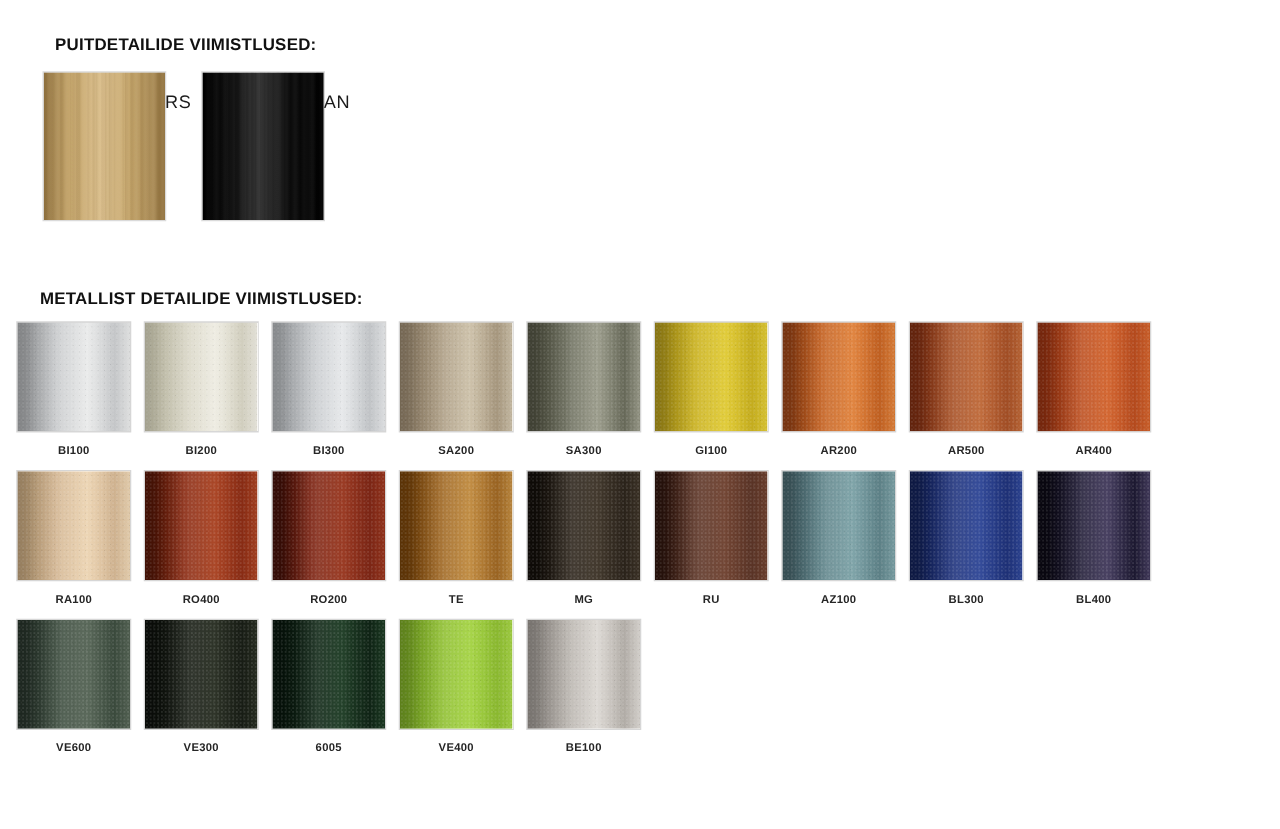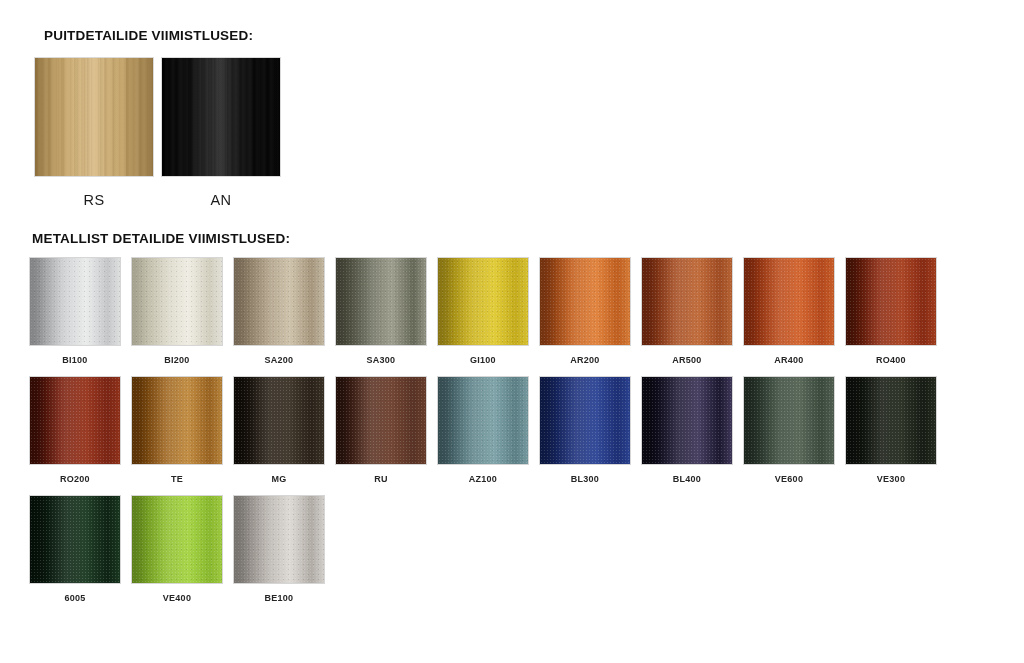--- a/index.html
+++ b/index.html
@@ -39,22 +39,21 @@
   #wood-section {
     position: absolute;
     left: 35px;
     top: 58px;
     display: flex;
     gap: 9px;
   }
   .wood-item {
     width: 118px;
     display: flex;
-    flex-direction: column;
-    align-items: center;
+    flex-direction: row;
   }
   .wood-swatch {
     width: 118px;
     height: 118px;
     position: relative;
     overflow: hidden;
     box-shadow: 0 0 0 1px rgba(150,150,150,0.35);
   }
   .wood-swatch .grain {
     position: absolute;
@@ -72,21 +71,21 @@
   .grain-lines {
     position: absolute;
     inset: 0;
     background-repeat: repeat;
     background-size: 7px 100%, 13px 100%, 23px 100%, 100% 100%;
   }
 
   
   #metal-grid {
     position: absolute;
-    left: 30px;
+    left: 14px;
     top: 258px;
     width: 974px;
     display: grid;
     grid-template-columns: repeat(9, 90px);
     column-gap: 18.5px;
     row-gap: 36px;
     gap: 12px;
   }
   .metal-item {
     width: 90px;
@@ -163,20 +162,28 @@
     <div class="metal-item">
       <div class="metal-swatch">
         <div class="base" style="background: linear-gradient(90deg, rgb(194, 191, 169) 0%, rgb(194, 191, 169) 8%, rgb(214, 211, 194) 34%, rgb(238, 236, 226) 62%, rgb(214, 211, 194) 86%, rgb(238, 236, 226) 100%);"></div>
         <div class="speckle"></div>
         <div class="sheen" style="background: linear-gradient(90deg, rgba(0, 0, 0, 0.16) 0%, rgba(0, 0, 0, 0.04) 18%, rgba(255, 255, 255, 0.1) 40%, rgba(255, 255, 255, 0.02) 70%, rgba(0, 0, 0, 0.05) 100%);"></div>
       </div>
       <div class="metal-label">BI200</div>
     </div>
     <div class="metal-item">
       <div class="metal-swatch">
+        <div class="base" style="background: linear-gradient(90deg, rgb(159, 162, 165) 0%, rgb(159, 162, 165) 8%, rgb(197, 200, 203) 34%, rgb(230, 232, 234) 62%, rgb(197, 200, 203) 86%, rgb(230, 232, 234) 100%);"></div>
+        <div class="speckle"></div>
+        <div class="sheen" style="background: linear-gradient(90deg, rgba(0, 0, 0, 0.16) 0%, rgba(0, 0, 0, 0.04) 18%, rgba(255, 255, 255, 0.1) 40%, rgba(255, 255, 255, 0.02) 70%, rgba(0, 0, 0, 0.05) 100%);"></div>
+      </div>
+      <div class="metal-label">BI300</div>
+    </div>
+    <div class="metal-item">
+      <div class="metal-swatch">
         <div class="base" style="background: linear-gradient(90deg, rgb(138, 122, 99) 0%, rgb(138, 122, 99) 8%, rgb(169, 153, 127) 34%, rgb(204, 192, 168) 62%, rgb(169, 153, 127) 86%, rgb(204, 192, 168) 100%);"></div>
         <div class="speckle"></div>
         <div class="sheen" style="background: linear-gradient(90deg, rgba(0, 0, 0, 0.16) 0%, rgba(0, 0, 0, 0.04) 18%, rgba(255, 255, 255, 0.1) 40%, rgba(255, 255, 255, 0.02) 70%, rgba(0, 0, 0, 0.05) 100%);"></div>
       </div>
       <div class="metal-label">SA200</div>
     </div>
     <div class="metal-item">
       <div class="metal-swatch">
         <div class="base" style="background: linear-gradient(90deg, rgb(74, 75, 60) 0%, rgb(74, 75, 60) 8%, rgb(104, 106, 89) 34%, rgb(153, 154, 137) 62%, rgb(104, 106, 89) 86%, rgb(153, 154, 137) 100%);"></div>
         <div class="speckle"></div>
@@ -211,20 +218,28 @@
     <div class="metal-item">
       <div class="metal-swatch">
         <div class="base" style="background: linear-gradient(90deg, rgb(135, 44, 14) 0%, rgb(135, 44, 14) 8%, rgb(184, 74, 28) 34%, rgb(210, 98, 43) 62%, rgb(184, 74, 28) 86%, rgb(210, 98, 43) 100%);"></div>
         <div class="speckle"></div>
         <div class="sheen" style="background: linear-gradient(90deg, rgba(0, 0, 0, 0.16) 0%, rgba(0, 0, 0, 0.04) 18%, rgba(255, 255, 255, 0.1) 40%, rgba(255, 255, 255, 0.02) 70%, rgba(0, 0, 0, 0.05) 100%);"></div>
       </div>
       <div class="metal-label">AR400</div>
     </div>
     <div class="metal-item">
       <div class="metal-swatch">
+        <div class="base" style="background: linear-gradient(90deg, rgb(176, 148, 111) 0%, rgb(176, 148, 111) 8%, rgb(212, 182, 146) 34%, rgb(236, 212, 178) 62%, rgb(212, 182, 146) 86%, rgb(236, 212, 178) 100%);"></div>
+        <div class="speckle"></div>
+        <div class="sheen" style="background: linear-gradient(90deg, rgba(0, 0, 0, 0.16) 0%, rgba(0, 0, 0, 0.04) 18%, rgba(255, 255, 255, 0.1) 40%, rgba(255, 255, 255, 0.02) 70%, rgba(0, 0, 0, 0.05) 100%);"></div>
+      </div>
+      <div class="metal-label">RA100</div>
+    </div>
+    <div class="metal-item">
+      <div class="metal-swatch">
         <div class="base" style="background: linear-gradient(90deg, rgb(78, 20, 6) 0%, rgb(78, 20, 6) 8%, rgb(138, 42, 18) 34%, rgb(168, 64, 31) 62%, rgb(138, 42, 18) 86%, rgb(168, 64, 31) 100%);"></div>
         <div class="speckle"></div>
         <div class="sheen" style="background: linear-gradient(90deg, rgba(0, 0, 0, 0.16) 0%, rgba(0, 0, 0, 0.04) 18%, rgba(255, 255, 255, 0.1) 40%, rgba(255, 255, 255, 0.02) 70%, rgba(0, 0, 0, 0.05) 100%);"></div>
       </div>
       <div class="metal-label">RO400</div>
     </div>
     <div class="metal-item">
       <div class="metal-swatch">
         <div class="base" style="background: linear-gradient(90deg, rgb(60, 13, 6) 0%, rgb(60, 13, 6) 8%, rgb(125, 36, 19) 34%, rgb(151, 52, 28) 62%, rgb(125, 36, 19) 86%, rgb(151, 52, 28) 100%);"></div>
         <div class="speckle"></div>

